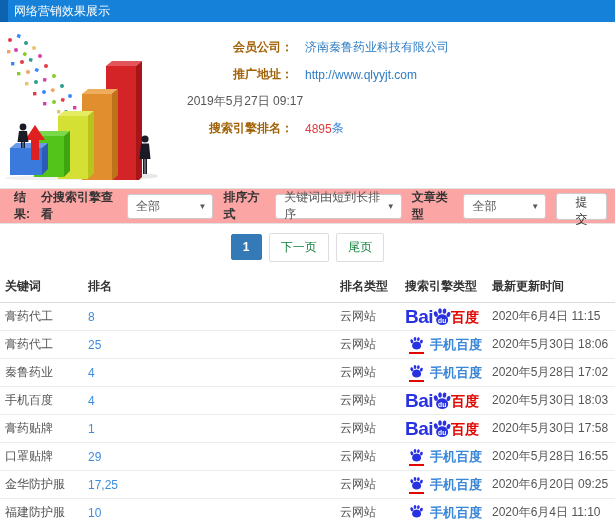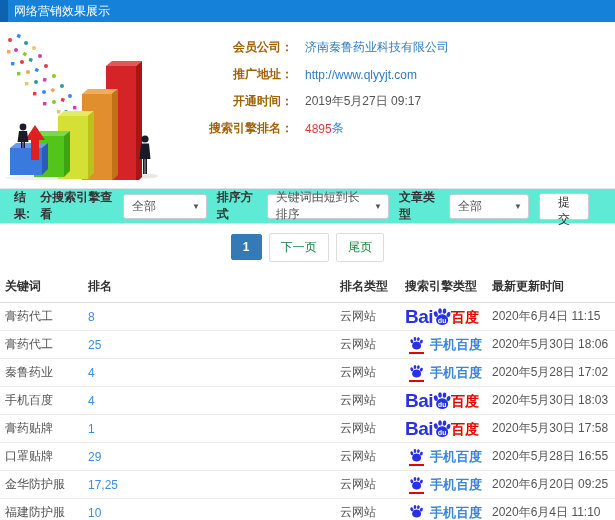--- a/index.html
+++ b/index.html
@@ -17,22 +17,22 @@
   .illustration { width:175px; height:152px; flex:none; }
   .info-fields { padding-top:6px; }
   .info-row { display:flex; align-items:center; height:27px; }
   .info-label { width:118px; text-align:right; font-weight:bold; color:#a16207; }
   .info-value { margin-left:12px; color:#555; }
   a.info-link { margin-left:12px; color:#2d7cc3; text-decoration:none; }
   .val-red { margin-left:12px; color:#e4393c; }
   .val-blue { color:#3a87d8; }
 
   
-  .filterbar { height:36px; background:#5eead4; border-top:1px solid #e3e3e3; border-bottom:1px solid #e3e3e3;
-               display:flex; align-items:center; padding:0 26px 0 14px;justify-content:space-between; }
+  .filterbar { height:36px; background:#fca5a5; border-top:1px solid #e3e3e3; border-bottom:1px solid #e3e3e3;
+               display:flex; align-items:center; padding:0 8px 0 14px;justify-content:space-between; }
   .result-label { font-weight:bold; color:#333; }
   .filter-controls { margin-left:auto; display:flex; align-items:center; }
   .flabel { font-weight:bold; color:#333; margin:0 6px 0 10px; }
   .flabel.first { margin-left:0; }
   .select { display:inline-flex; align-items:center; justify-content:space-between; height:25px;
             background:#fff; border:1px solid #ccc; border-radius:3px; padding:0 6px 0 8px; color:#555; cursor:pointer; }
   .select .arrow { font-size:8px; color:#555; margin-left:6px; }
   .sel-engine { width:90px; }
   .sel-sort { width:132px; }
   .sel-article { width:86px; }
@@ -156,21 +156,20 @@
     <div class="info-fields">
       <div class="info-row">
         <span class="info-label">会员公司：</span>
         <a class="info-link" href="#">济南秦鲁药业科技有限公司</a>
       </div>
       <div class="info-row">
         <span class="info-label">推广地址：</span>
         <a class="info-link" href="#">http://www.qlyyjt.com</a>
       </div>
       <div class="info-row">
-        <span class="info-label">开通时间：</span>
         <span class="info-value">2019年5月27日 09:17</span>
       </div>
       <div class="info-row">
         <span class="info-label">搜索引擎排名：</span>
         <span class="val-red">4895</span>
         <span class="val-blue">条</span>
       </div>
     </div>
   </div>
 

